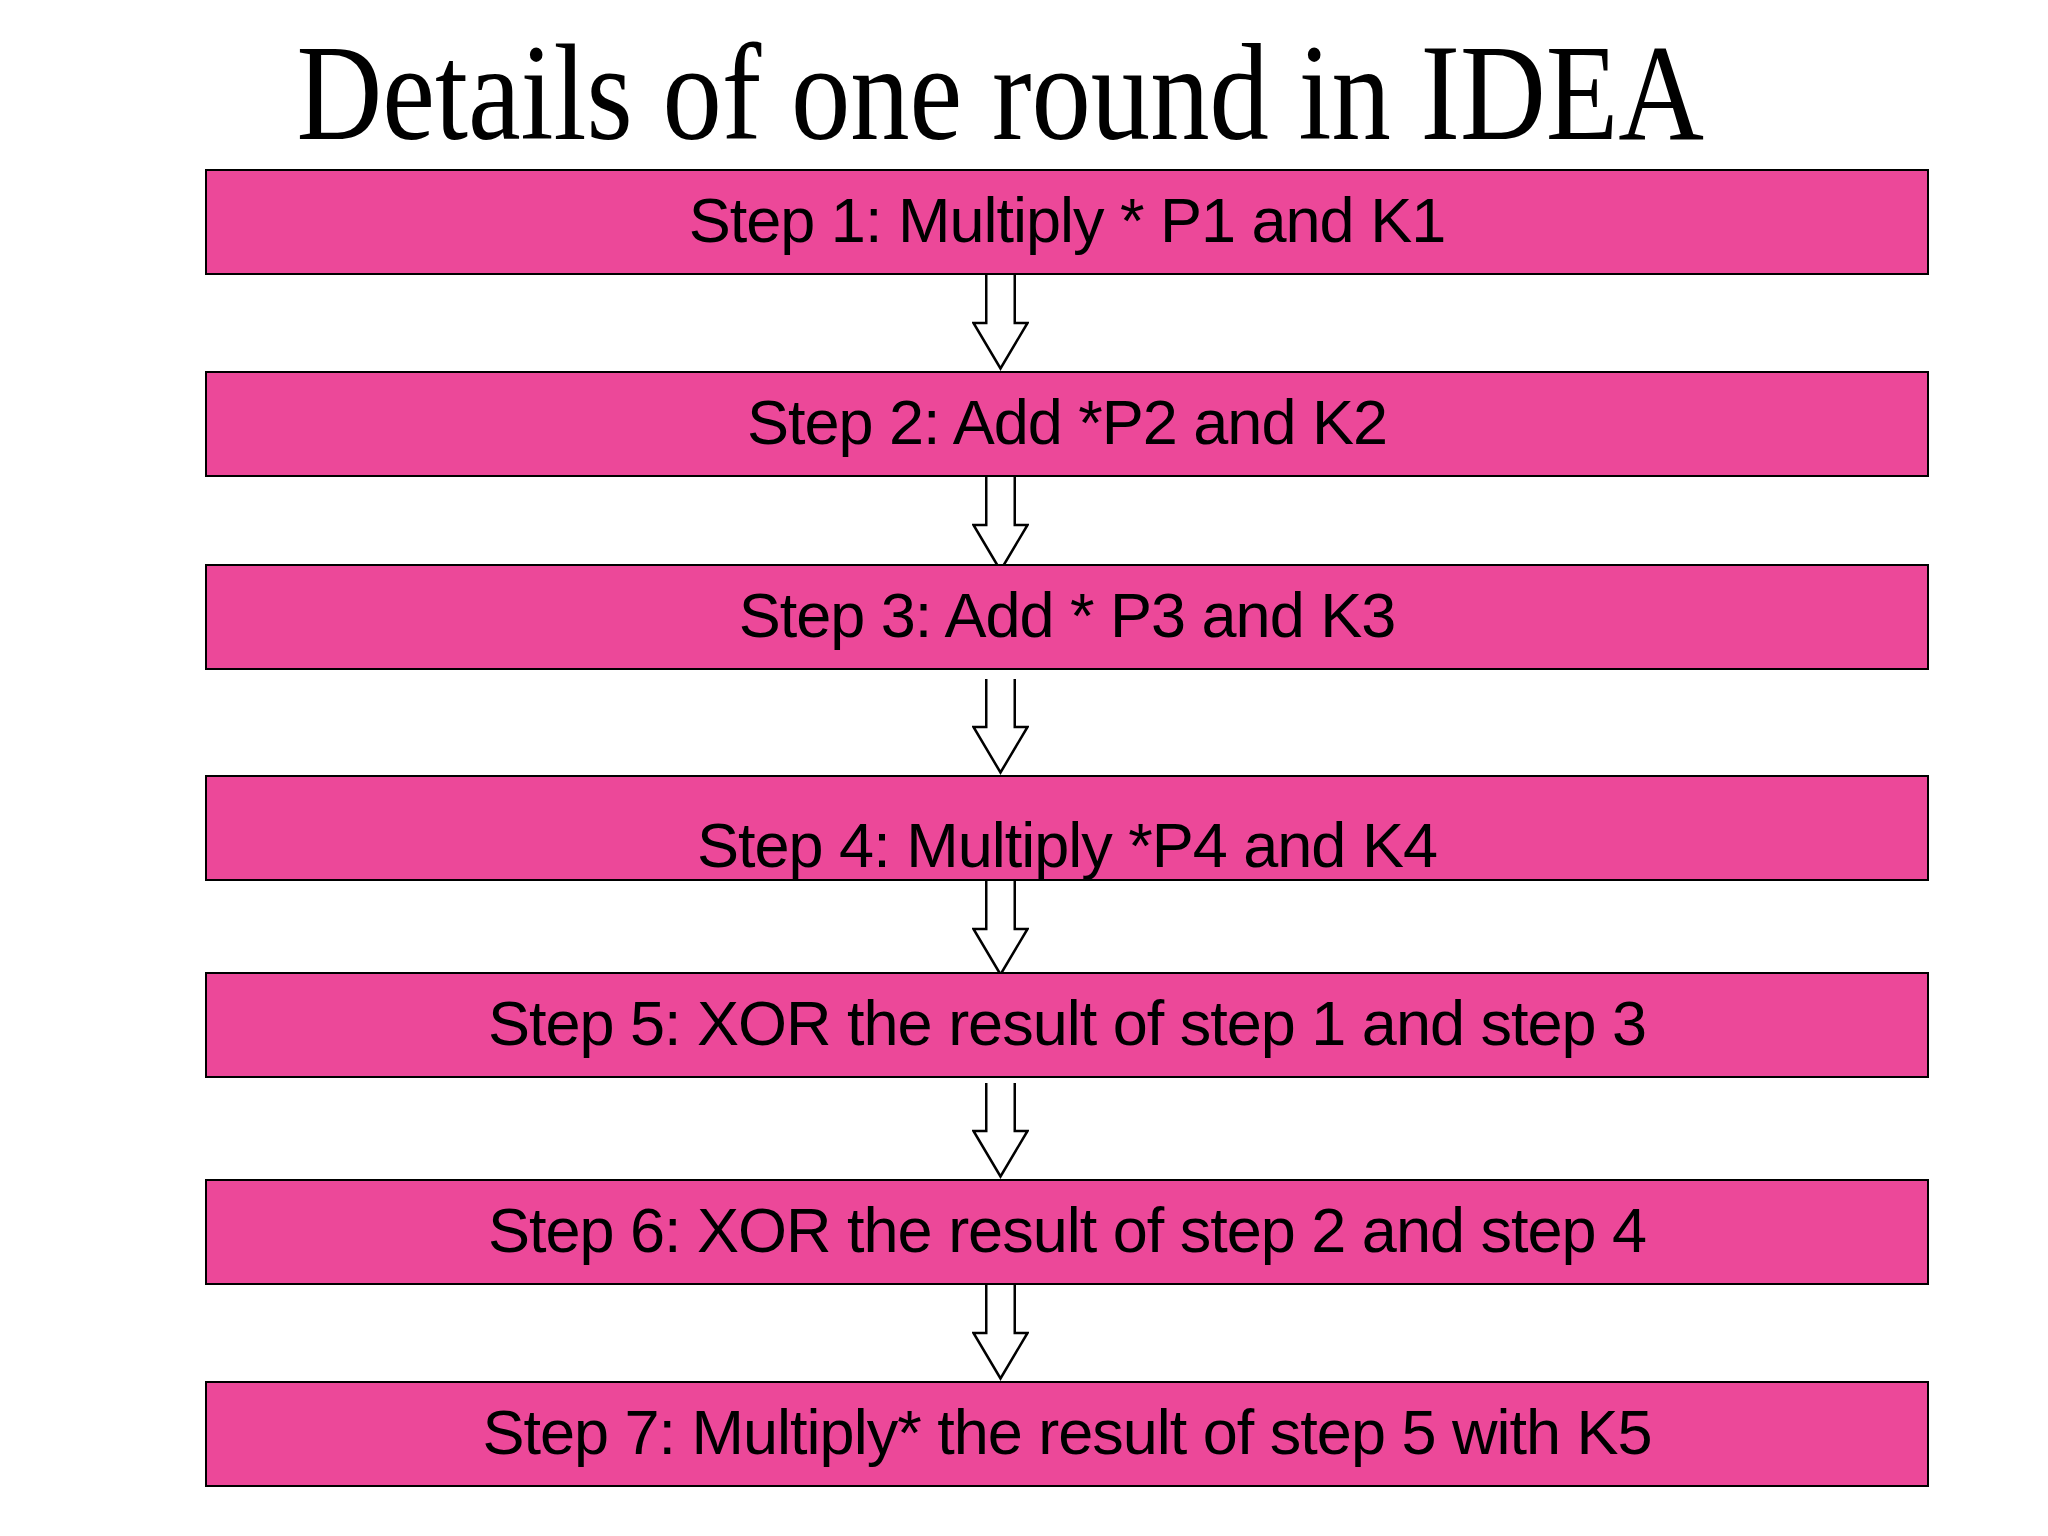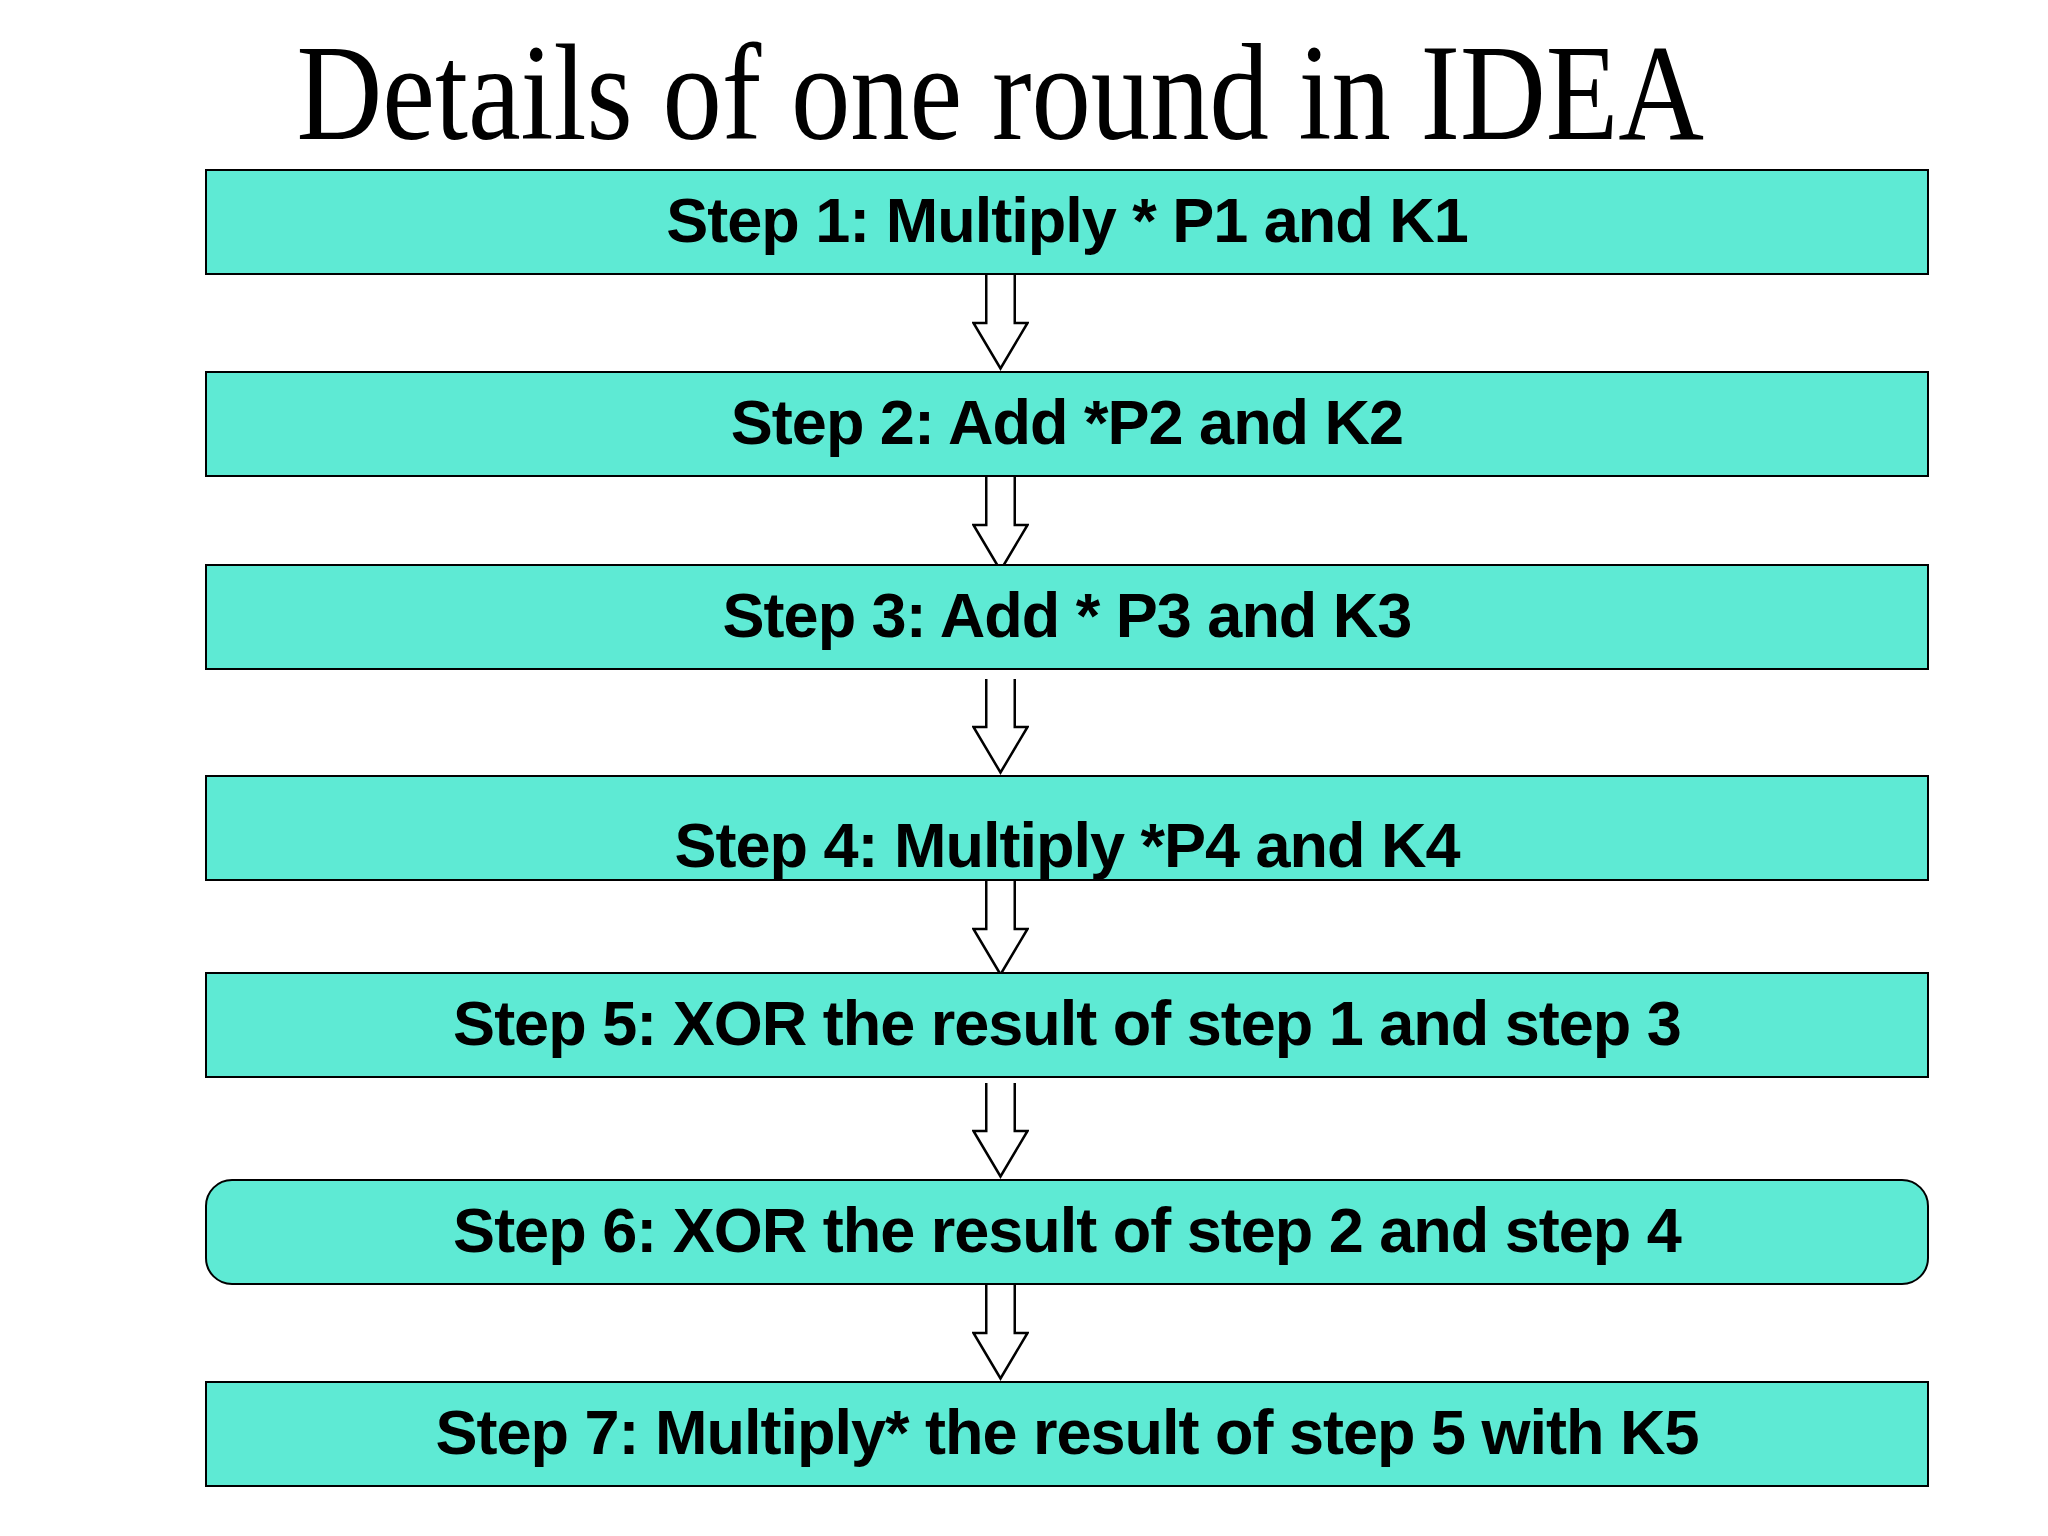--- a/index.html
+++ b/index.html
@@ -41,41 +41,40 @@
     top: 153px;
     width: 1724px;
   }
   .step-box {
     position: absolute;
     left: 0;
     width: 1724px;
     height: 106px;
     box-sizing: border-box;
     border: 2px solid #000000;
-    background: #5eead4;
+    background: #ec4899;
     display: flex;
     align-items: center;
     justify-content: center;
-    font-weight: bold;
   }
   .step-label {
     font-family: "Liberation Sans", sans-serif;
     font-size: 63px;
     line-height: 1;
     white-space: nowrap;
     letter-spacing: -1px;
     color: #000000;
     transform: translateY(-2px);
   }
   .box-1 { top: 0px; }
   .box-2 { top: 202px; }
   .box-3 { top: 395px; }
   .box-4 { top: 606px; align-items: flex-end; }
   .box-5 { top: 803px; }
-  .box-6 { top: 1010px; border-radius: 27px; }
+  .box-6 { top: 1010px; }
   .box-7 { top: 1212px; text-align: center; }
   .arrow {
     position: absolute;
     left: 767px; 
     width: 57px;
     height: 96px;
   }
   .arr-1 { top: 106px; }
   .arr-2 { top: 308px; }
   .arr-3 { top: 510px; }

